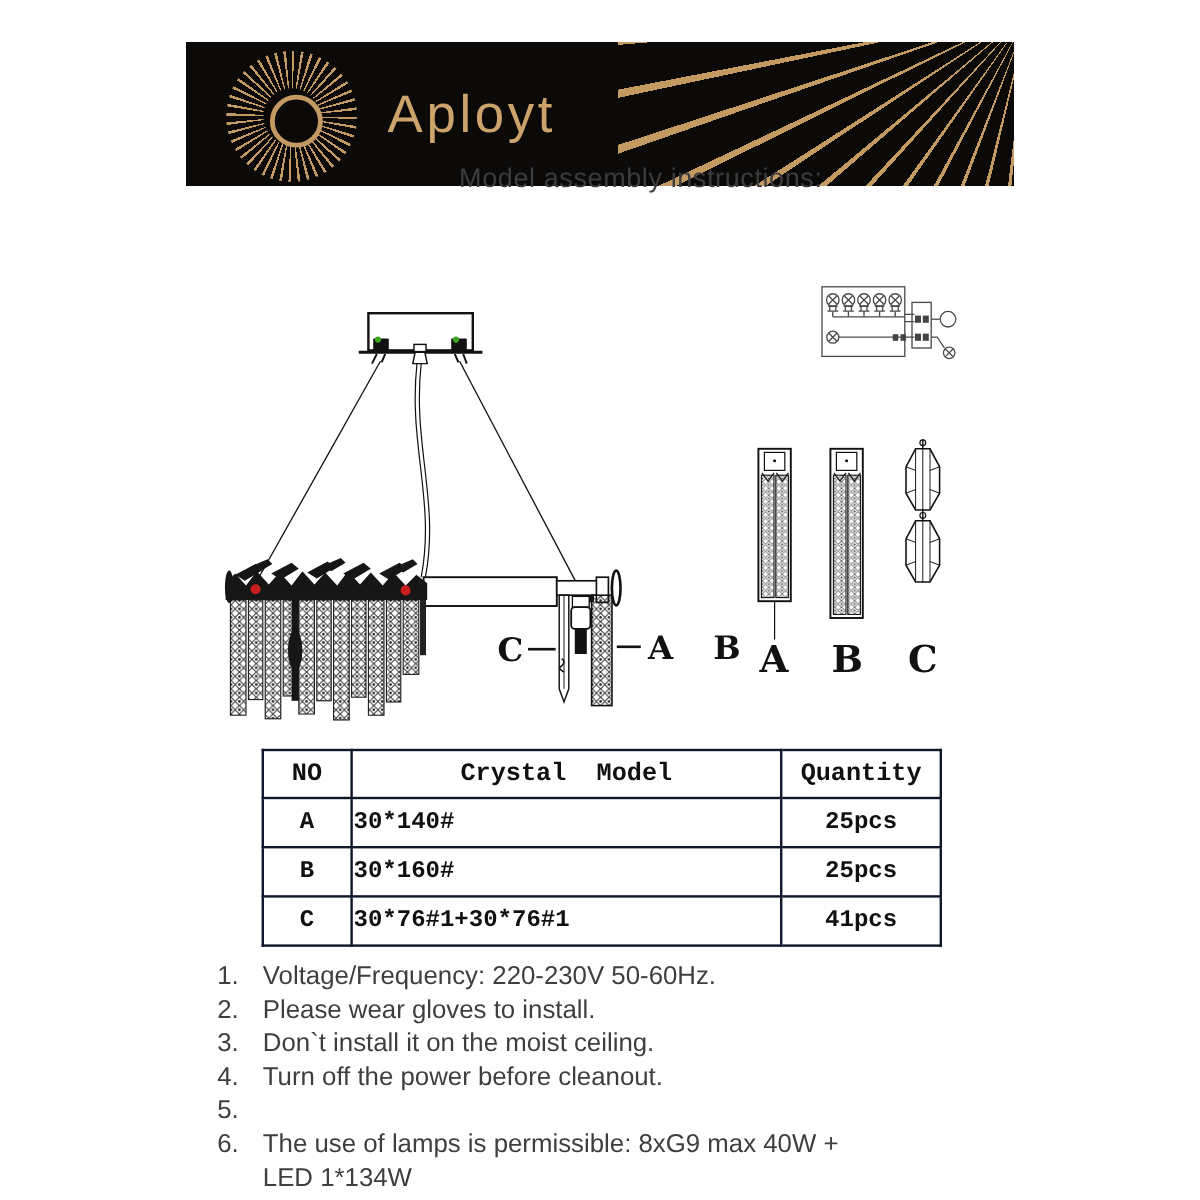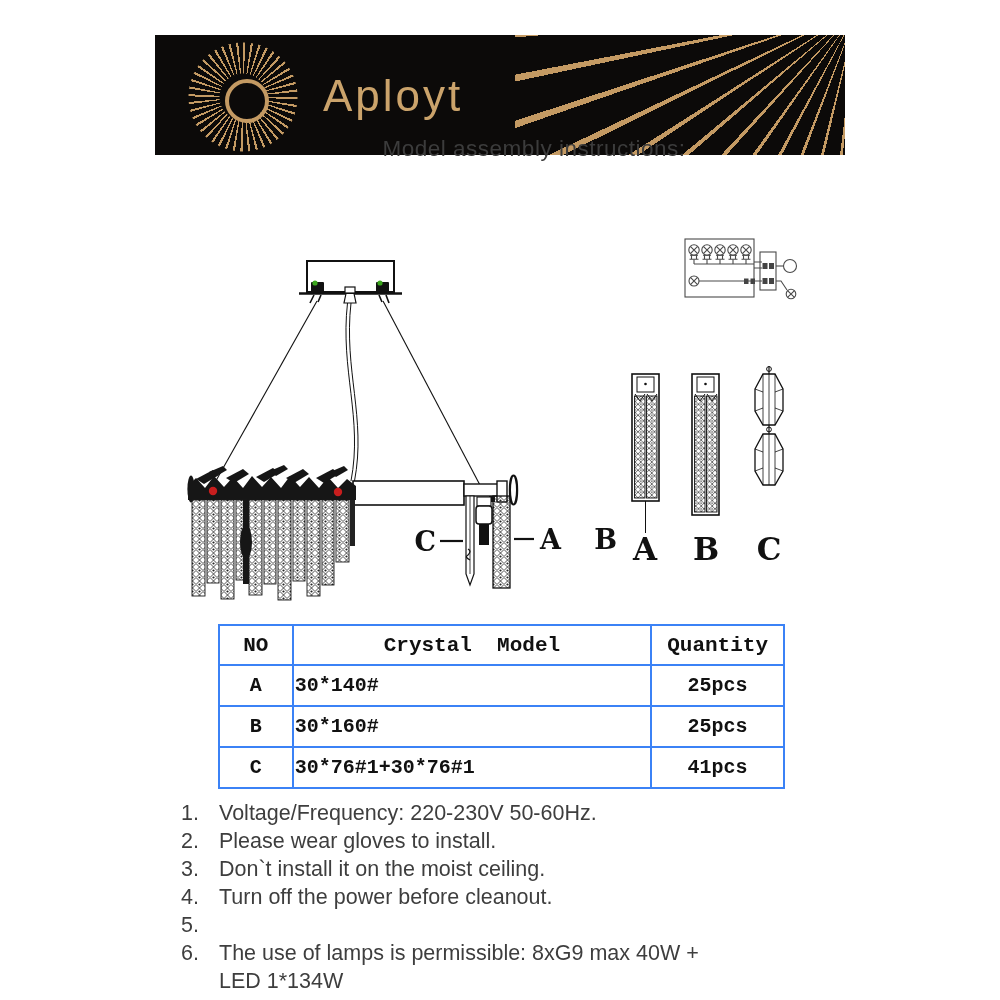--- a/index.html
+++ b/index.html
@@ -24,21 +24,21 @@
   .title-block{position:absolute;left:0;top:134px;width:1000px;text-align:center;
        color:#3c3c3c;font-size:22.5px;line-height:29px;letter-spacing:0.5px;padding-left:34px;}
 
   
   svg.diagram{position:absolute;left:0;top:0;width:1000px;height:1000px;}
   svg.diagram text{font-family:"DejaVu Serif","Liberation Serif",serif;font-weight:bold;fill:#111;}
 
   
   table.spec{position:absolute;left:218px;top:624px;width:567px;border-collapse:collapse;
        font-family:"Liberation Mono","DejaVu Sans Mono",monospace;font-weight:bold;color:#111;}
-  table.spec th,table.spec td{border:2px solid #3b82f6;white-space:pre;}
+  table.spec th,table.spec td{border:2px solid #0f172a;white-space:pre;}
   table.spec th{height:36px;font-size:21px;text-align:center;font-weight:bold;}
   table.spec td{height:37px;font-size:20px;text-align:center;}
   table.spec td.model{text-align:left;}
   .col-no{width:74px;}.col-model{width:360px;}.col-qty{width:133px;}
 
   
   .instructions{position:absolute;left:181px;top:799px;width:700px;color:#3e3e3e;
        font-size:21.5px;line-height:28px;}
   .ins-row{display:flex;align-items:flex-start;}
   .ins-row .num{flex:none;width:30px;}

